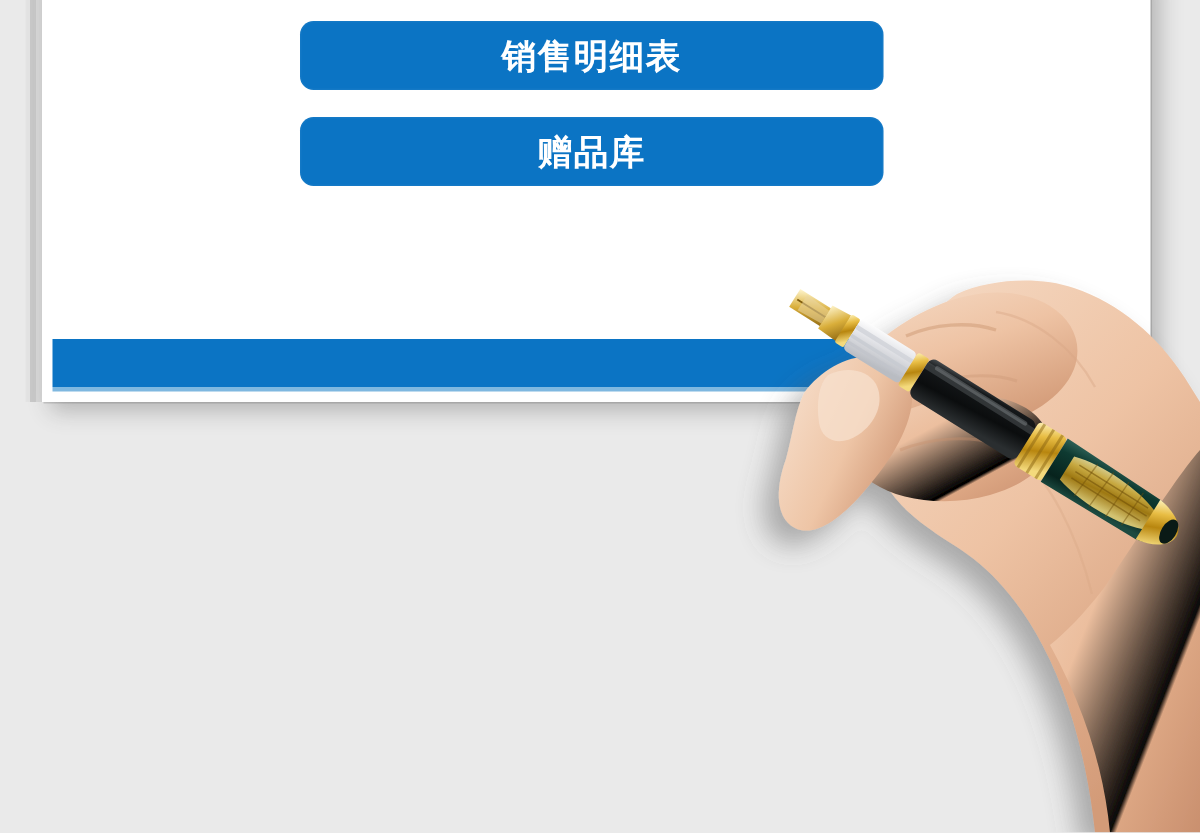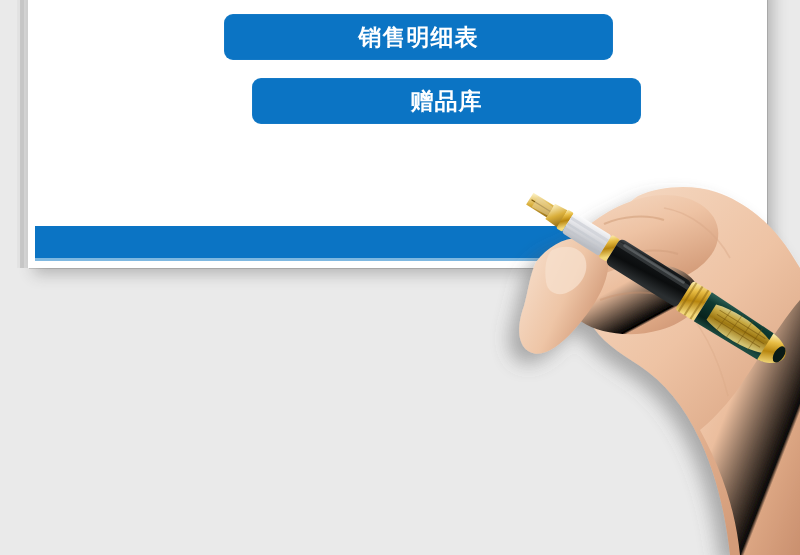--- a/index.html
+++ b/index.html
@@ -42,39 +42,39 @@
     height: 288px;
     z-index: 1;
   }
   .doc-edge.e1 { left: 24px; background: #d8d8d8; }
   .doc-edge.e2 { left: 20px; background: #c9c9c9; }
   .doc-edge.e3 { left: 17px; background: #e3e3e3; }
 
   
   .menu {
     position: absolute;
-    left: 224px;
+    left: 200px;
     top: 14px;
     width: 389px;
     z-index: 4;
   }
   .menu-btn {
     display: flex;
     align-items: center;
     justify-content: center;
     width: 389px;
     height: 46px;
     box-sizing: border-box;
     background: #0b74c4;
     border-radius: 9px;
     margin-bottom: 18px;
     cursor: pointer;
     box-shadow: inset 0 0 0 1px rgba(255,255,255,0.04);
   }
-  .menu-btn:last-child { margin-bottom: 0; margin-left: 28px; }
+  .menu-btn:last-child { margin-bottom: 0; }
   .menu-btn-label {
     color: #ffffff;
     font-size: 23px;
     font-weight: bold;
     letter-spacing: 1px;
     line-height: 1;
     user-select: none;
   }
 
   

